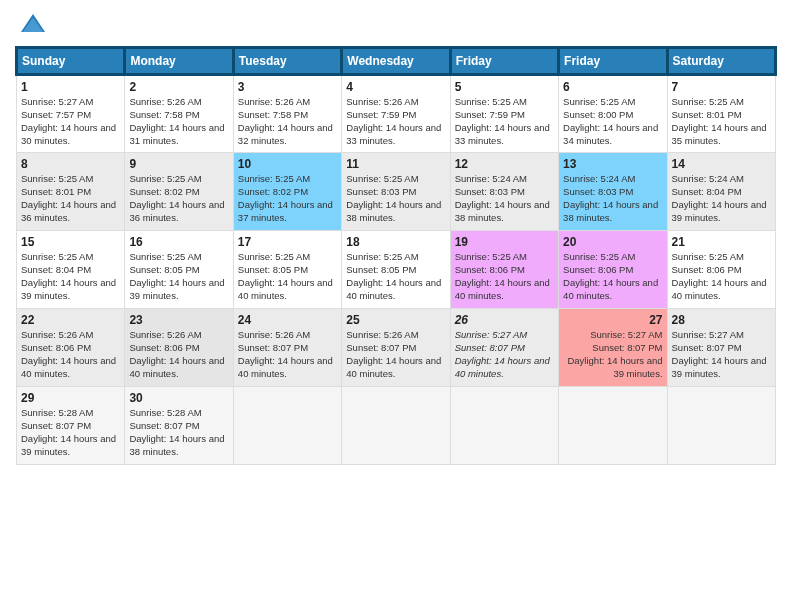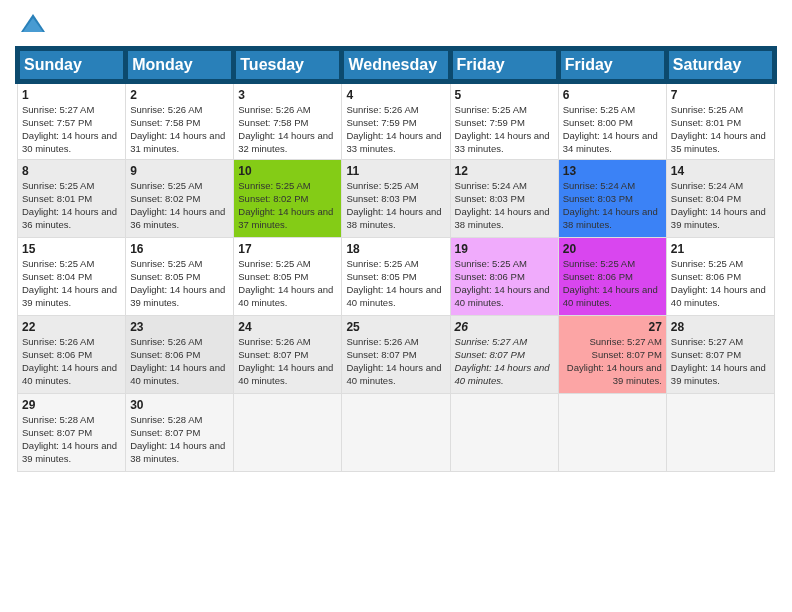--- a/index.html
+++ b/index.html
@@ -59,25 +59,25 @@
       color: #555;
     }
     table {
       width: 100%;
       border-collapse: collapse;
       table-layout: fixed;
     }
     .day-header {
       background: #2980b9;
       color: white;
-      font-size: 16px;
+      font-size: 12px;
       font-weight: bold;
       padding: 5px 4px;
       text-align: left;
-      border: 5px solid #0c4a6e;
+      border: 3px solid #0c4a6e;
     }
     .day-cell {
       vertical-align: top;
       border: 1px solid #ddd;
       padding: 3px 4px;
       font-size: 9.5px;
       color: #333;
       line-height: 1.35;
       height: 78px;
       background: #fff;
@@ -142,33 +142,33 @@
           <td class="day-cell" style="background: rgb(255, 255, 255);"><span class="day-num">2</span><span>Sunrise: 5:26 AM<br>Sunset: 7:58 PM<br>Daylight: 14 hours and 31 minutes.</span></td>
           <td class="day-cell" style="background: rgb(255, 255, 255);"><span class="day-num">3</span><span>Sunrise: 5:26 AM<br>Sunset: 7:58 PM<br>Daylight: 14 hours and 32 minutes.</span></td>
           <td class="day-cell" style="background: rgb(255, 255, 255);"><span class="day-num">4</span><span>Sunrise: 5:26 AM<br>Sunset: 7:59 PM<br>Daylight: 14 hours and 33 minutes.</span></td>
           <td class="day-cell" style="background: rgb(255, 255, 255);"><span class="day-num">5</span><span>Sunrise: 5:25 AM<br>Sunset: 7:59 PM<br>Daylight: 14 hours and 33 minutes.</span></td>
           <td class="day-cell" style="background: rgb(255, 255, 255);"><span class="day-num">6</span><span>Sunrise: 5:25 AM<br>Sunset: 8:00 PM<br>Daylight: 14 hours and 34 minutes.</span></td>
           <td class="day-cell" style="background: rgb(255, 255, 255);"><span class="day-num">7</span><span>Sunrise: 5:25 AM<br>Sunset: 8:01 PM<br>Daylight: 14 hours and 35 minutes.</span></td>
         </tr>
         <tr>
           <td class="day-cell" style="background: rgb(235, 235, 235);"><span class="day-num">8</span><span>Sunrise: 5:25 AM<br>Sunset: 8:01 PM<br>Daylight: 14 hours and 36 minutes.</span></td>
           <td class="day-cell" style="background: rgb(235, 235, 235);"><span class="day-num">9</span><span>Sunrise: 5:25 AM<br>Sunset: 8:02 PM<br>Daylight: 14 hours and 36 minutes.</span></td>
-          <td class="day-cell" style="background: #84cc16;"><span class="day-num">10</span><span>Sunrise: 5:25 AM<br>Sunset: 8:02 PM<br>Daylight: 14 hours and 37 minutes.</span></td>
+          <td class="day-cell" style="background: #7dd3fc;"><span class="day-num">10</span><span>Sunrise: 5:25 AM<br>Sunset: 8:02 PM<br>Daylight: 14 hours and 37 minutes.</span></td>
           <td class="day-cell" style="background: rgb(235, 235, 235);"><span class="day-num">11</span><span>Sunrise: 5:25 AM<br>Sunset: 8:03 PM<br>Daylight: 14 hours and 38 minutes.</span></td>
           <td class="day-cell" style="background: rgb(235, 235, 235);"><span class="day-num">12</span><span>Sunrise: 5:24 AM<br>Sunset: 8:03 PM<br>Daylight: 14 hours and 38 minutes.</span></td>
-          <td class="day-cell" style="background: #3b82f6;"><span class="day-num">13</span><span>Sunrise: 5:24 AM<br>Sunset: 8:03 PM<br>Daylight: 14 hours and 38 minutes.</span></td>
+          <td class="day-cell" style="background: #7dd3fc;"><span class="day-num">13</span><span>Sunrise: 5:24 AM<br>Sunset: 8:03 PM<br>Daylight: 14 hours and 38 minutes.</span></td>
           <td class="day-cell" style="background: rgb(235, 235, 235);"><span class="day-num">14</span><span>Sunrise: 5:24 AM<br>Sunset: 8:04 PM<br>Daylight: 14 hours and 39 minutes.</span></td>
         </tr>
         <tr>
           <td class="day-cell" style="background: rgb(255, 255, 255);"><span class="day-num">15</span><span>Sunrise: 5:25 AM<br>Sunset: 8:04 PM<br>Daylight: 14 hours and 39 minutes.</span></td>
           <td class="day-cell" style="background: rgb(255, 255, 255);"><span class="day-num">16</span><span>Sunrise: 5:25 AM<br>Sunset: 8:05 PM<br>Daylight: 14 hours and 39 minutes.</span></td>
           <td class="day-cell" style="background: rgb(255, 255, 255);"><span class="day-num">17</span><span>Sunrise: 5:25 AM<br>Sunset: 8:05 PM<br>Daylight: 14 hours and 40 minutes.</span></td>
           <td class="day-cell" style="background: rgb(255, 255, 255);"><span class="day-num">18</span><span>Sunrise: 5:25 AM<br>Sunset: 8:05 PM<br>Daylight: 14 hours and 40 minutes.</span></td>
           <td class="day-cell" style="background: #f0abfc;"><span class="day-num">19</span><span>Sunrise: 5:25 AM<br>Sunset: 8:06 PM<br>Daylight: 14 hours and 40 minutes.</span></td>
-          <td class="day-cell" style="background: #d946ef;"><span class="day-num">20</span><span>Sunrise: 5:25 AM<br>Sunset: 8:06 PM<br>Daylight: 14 hours and 40 minutes.</span></td>
+          <td class="day-cell" style="background: #f0abfc;"><span class="day-num">20</span><span>Sunrise: 5:25 AM<br>Sunset: 8:06 PM<br>Daylight: 14 hours and 40 minutes.</span></td>
           <td class="day-cell" style="background: rgb(255, 255, 255);"><span class="day-num">21</span><span>Sunrise: 5:25 AM<br>Sunset: 8:06 PM<br>Daylight: 14 hours and 40 minutes.</span></td>
         </tr>
         <tr>
           <td class="day-cell" style="background: rgb(235, 235, 235);"><span class="day-num">22</span><span>Sunrise: 5:26 AM<br>Sunset: 8:06 PM<br>Daylight: 14 hours and 40 minutes.</span></td>
           <td class="day-cell" style="background: #e5e5e5;"><span class="day-num">23</span><span>Sunrise: 5:26 AM<br>Sunset: 8:06 PM<br>Daylight: 14 hours and 40 minutes.</span></td>
           <td class="day-cell" style="background: rgb(235, 235, 235);"><span class="day-num">24</span><span>Sunrise: 5:26 AM<br>Sunset: 8:07 PM<br>Daylight: 14 hours and 40 minutes.</span></td>
           <td class="day-cell" style="background: rgb(235, 235, 235);"><span class="day-num">25</span><span>Sunrise: 5:26 AM<br>Sunset: 8:07 PM<br>Daylight: 14 hours and 40 minutes.</span></td>
           <td class="day-cell" style="background: rgb(235, 235, 235); font-style: italic;"><span class="day-num">26</span><span>Sunrise: 5:27 AM<br>Sunset: 8:07 PM<br>Daylight: 14 hours and 40 minutes.</span></td>
           <td class="day-cell" style="background: #fca5a5; text-align: right;"><span class="day-num">27</span><span>Sunrise: 5:27 AM<br>Sunset: 8:07 PM<br>Daylight: 14 hours and 39 minutes.</span></td>
           <td class="day-cell" style="background: rgb(235, 235, 235);"><span class="day-num">28</span><span>Sunrise: 5:27 AM<br>Sunset: 8:07 PM<br>Daylight: 14 hours and 39 minutes.</span></td>

